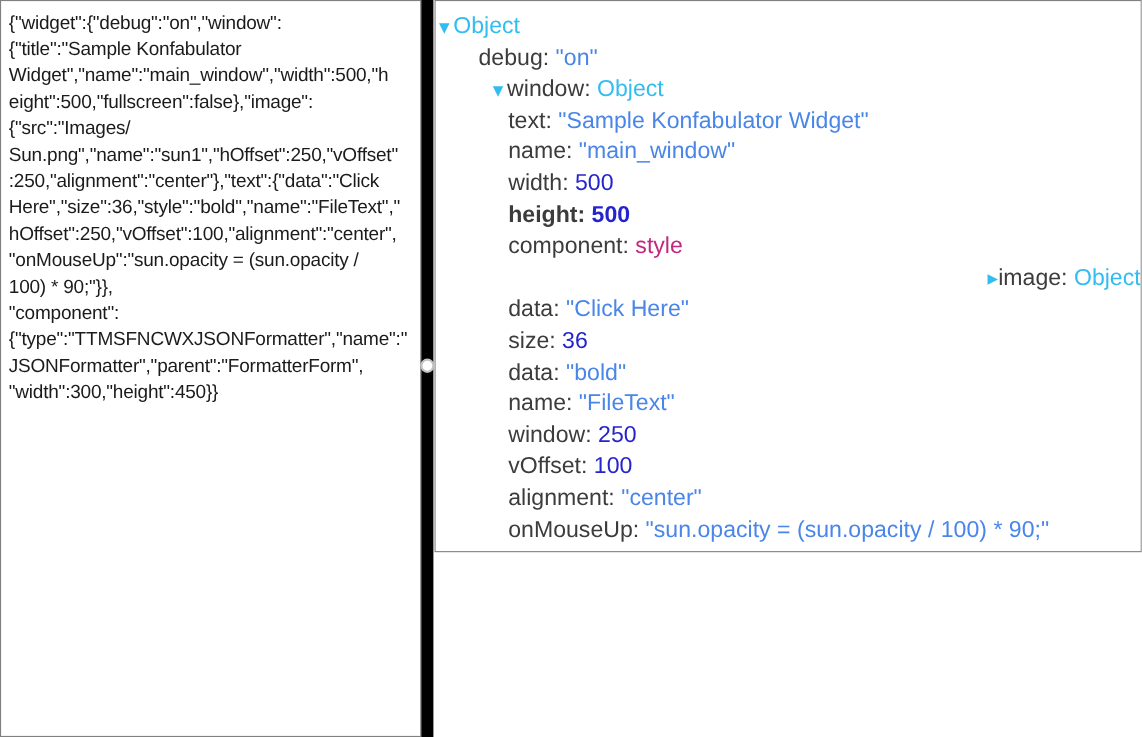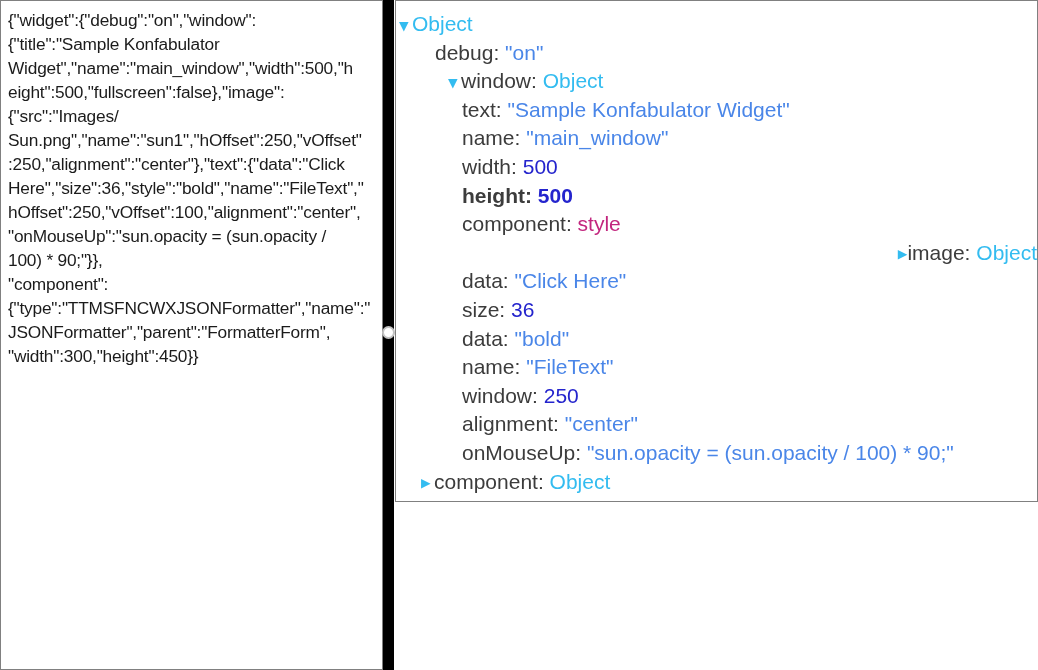--- a/index.html
+++ b/index.html
@@ -105,18 +105,19 @@
       <div class="tree-row" style="padding-left: 63px;"><span class="k">name: </span><span class="str">"main_window"</span></div>
       <div class="tree-row" style="padding-left: 63px;"><span class="k">width: </span><span class="num">500</span></div>
       <div class="tree-row" style="padding-left: 63px; font-weight: bold;"><span class="k">height: </span><span class="num">500</span></div>
       <div class="tree-row" style="padding-left: 63px;"><span class="k">component: </span><span class="bool">style</span></div>
       <div class="tree-row" style="padding-left: 49px; text-align: right;"><span class="tri">▶</span><span class="k">image: </span><span class="obj">Object</span></div>
       <div class="tree-row" style="padding-left: 63px;"><span class="k">data: </span><span class="str">"Click Here"</span></div>
       <div class="tree-row" style="padding-left: 63px;"><span class="k">size: </span><span class="num">36</span></div>
       <div class="tree-row" style="padding-left: 63px;"><span class="k">data: </span><span class="str">"bold"</span></div>
       <div class="tree-row" style="padding-left: 63px;"><span class="k">name: </span><span class="str">"FileText"</span></div>
       <div class="tree-row" style="padding-left: 63px;"><span class="k">window: </span><span class="num">250</span></div>
+      <div class="tree-row" style="padding-left: 63px;"><span class="k">vOffset: </span><span class="num">100</span></div>
       <div class="tree-row" style="padding-left: 63px;"><span class="k">alignment: </span><span class="str">"center"</span></div>
       <div class="tree-row" style="padding-left: 63px;"><span class="k">onMouseUp: </span><span class="str">"sun.opacity = (sun.opacity / 100) * 90;"</span></div>
       <div class="tree-row" style="padding-left: 22px;"><span class="tri">▶</span><span class="k">component: </span><span class="obj">Object</span></div>
     </div>
 
 </div>
 
 </body></html>

